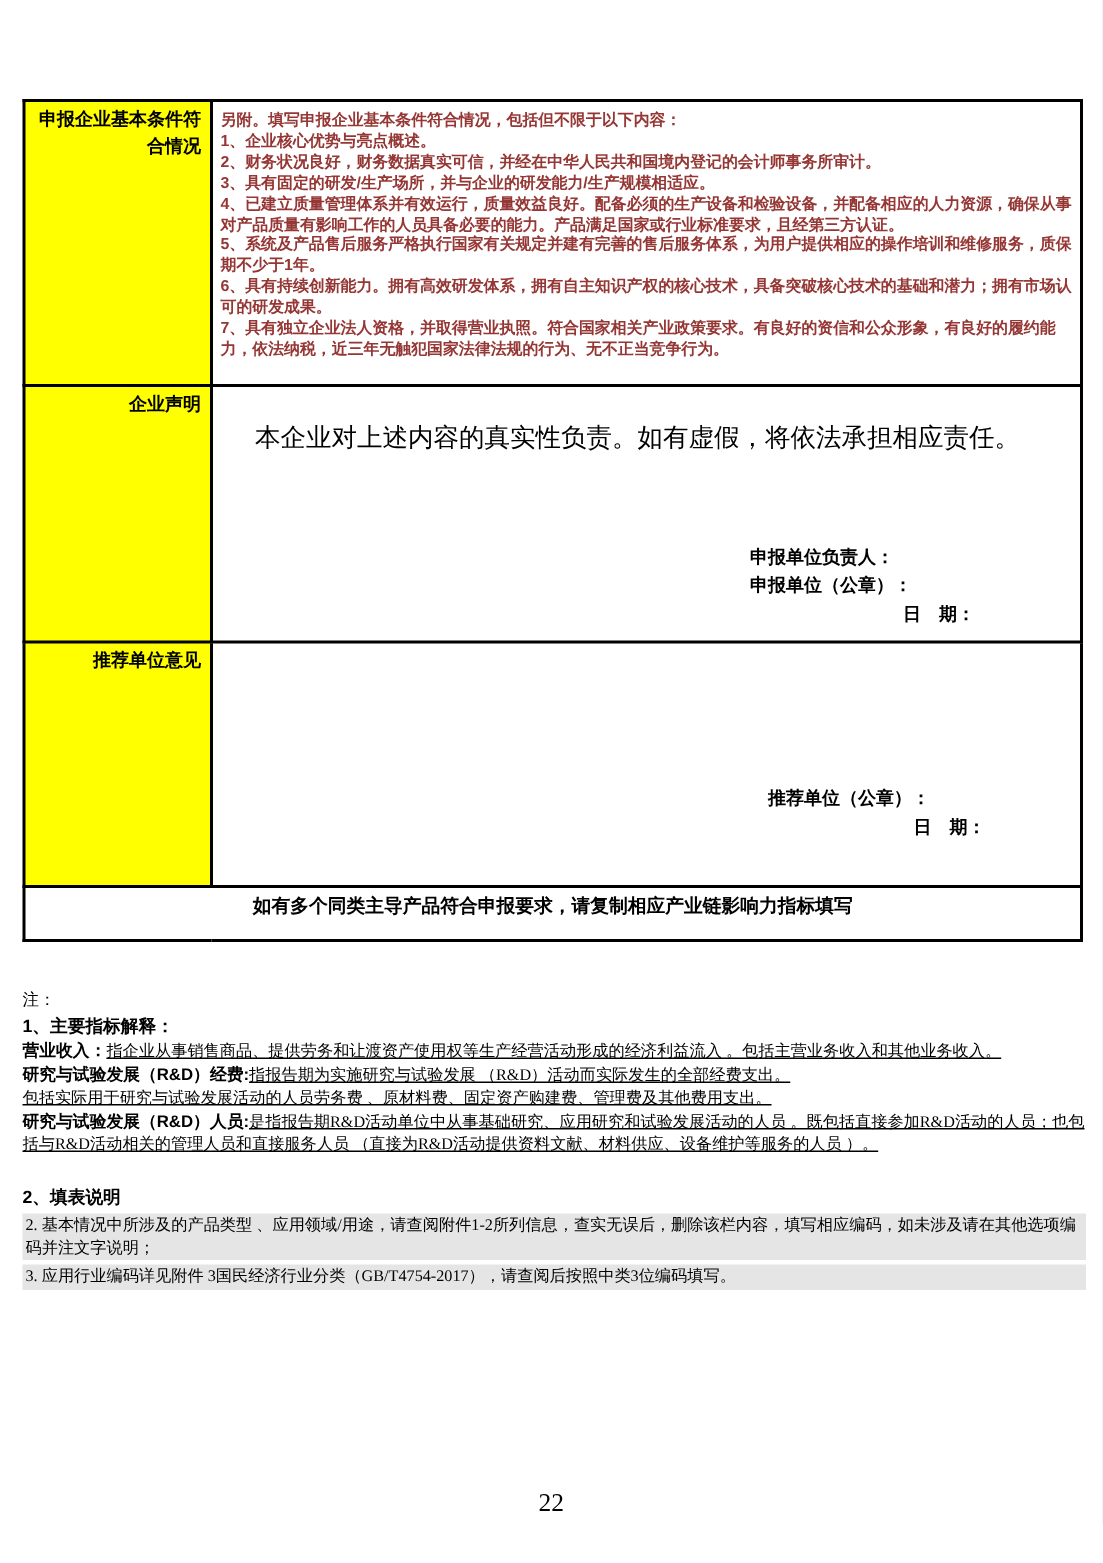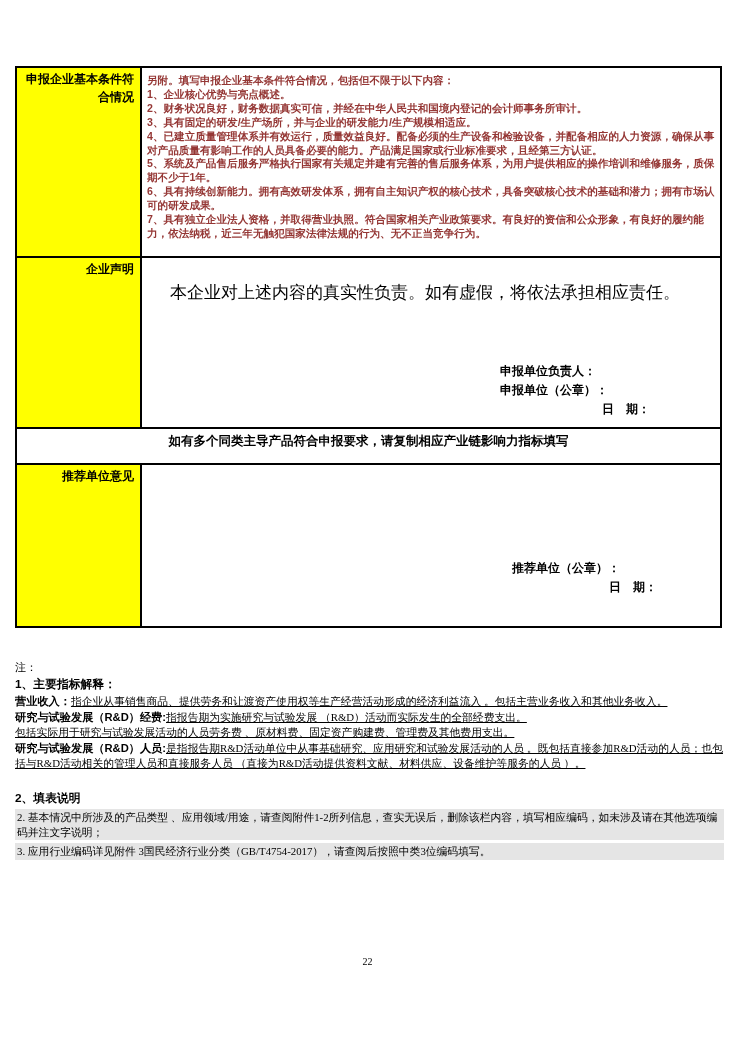--- a/index.html
+++ b/index.html
@@ -84,23 +84,23 @@
   .notes p.def .term {
     font-family:"Liberation Sans", sans-serif;
     font-weight:700;
     font-size:11.2px;
   }
   .notes p.def .desc { white-space:pre-line;text-decoration:underline; }
   .notes .sec2-title { margin-top:20px; }
   .notes p.instr { margin-top:3px; padding:1px 2px; }
   .notes p.instr.hl { background:#e5e5e5; }
   .page-number {
-    position:absolute; left:0; right:0; top:956px;
+    position:absolute; left:0; right:0; top:992px;
     text-align:center;
-    font-size:10px;
+    font-size:17px;
     font-family:"Liberation Serif", serif;
   }
 </style>
 </head>
 <body>
 
 <div class="page">
 
   <table class="form">
 
@@ -124,32 +124,32 @@
       <td class="decl-cell">
         <div class="statement">本企业对上述内容的真实性负责。如有虚假，将依法承担相应责任。</div>
         <div class="sign-block decl-sign">
           <div>申报单位负责人：</div>
           <div>申报单位（公章）：</div>
           <div class="date-line">日　期：</div>
         </div>
       </td>
     </tr>
 
-    <tr style="height:36px;">
-      <td class="footer-cell" colspan="2">如有多个同类主导产品符合申报要求，请复制相应产业链影响力指标填写</td>
-    </tr>
-
     <tr style="height:163px;">
       <td class="hdr">推荐单位意见</td>
       <td class="decl-cell">
         <div class="sign-block rec-sign">
           <div>推荐单位（公章）：</div>
           <div class="date-line">日　期：</div>
         </div>
       </td>
+    </tr>
+
+    <tr style="height:36px;">
+      <td class="footer-cell" colspan="2">如有多个同类主导产品符合申报要求，请复制相应产业链影响力指标填写</td>
     </tr>
   </tbody>
     </table>
 
   <div class="notes">
     <div class="note-label">注：</div>
     <div class="sec-title">1、主要指标解释：</div>
 
     <p class="def"><span class="term">营业收入：</span><span class="desc">指企业从事销售商品、提供劳务和让渡资产使用权等生产经营活动形成的经济利益流入 。包括主营业务收入和其他业务收入。</span></p>
 

